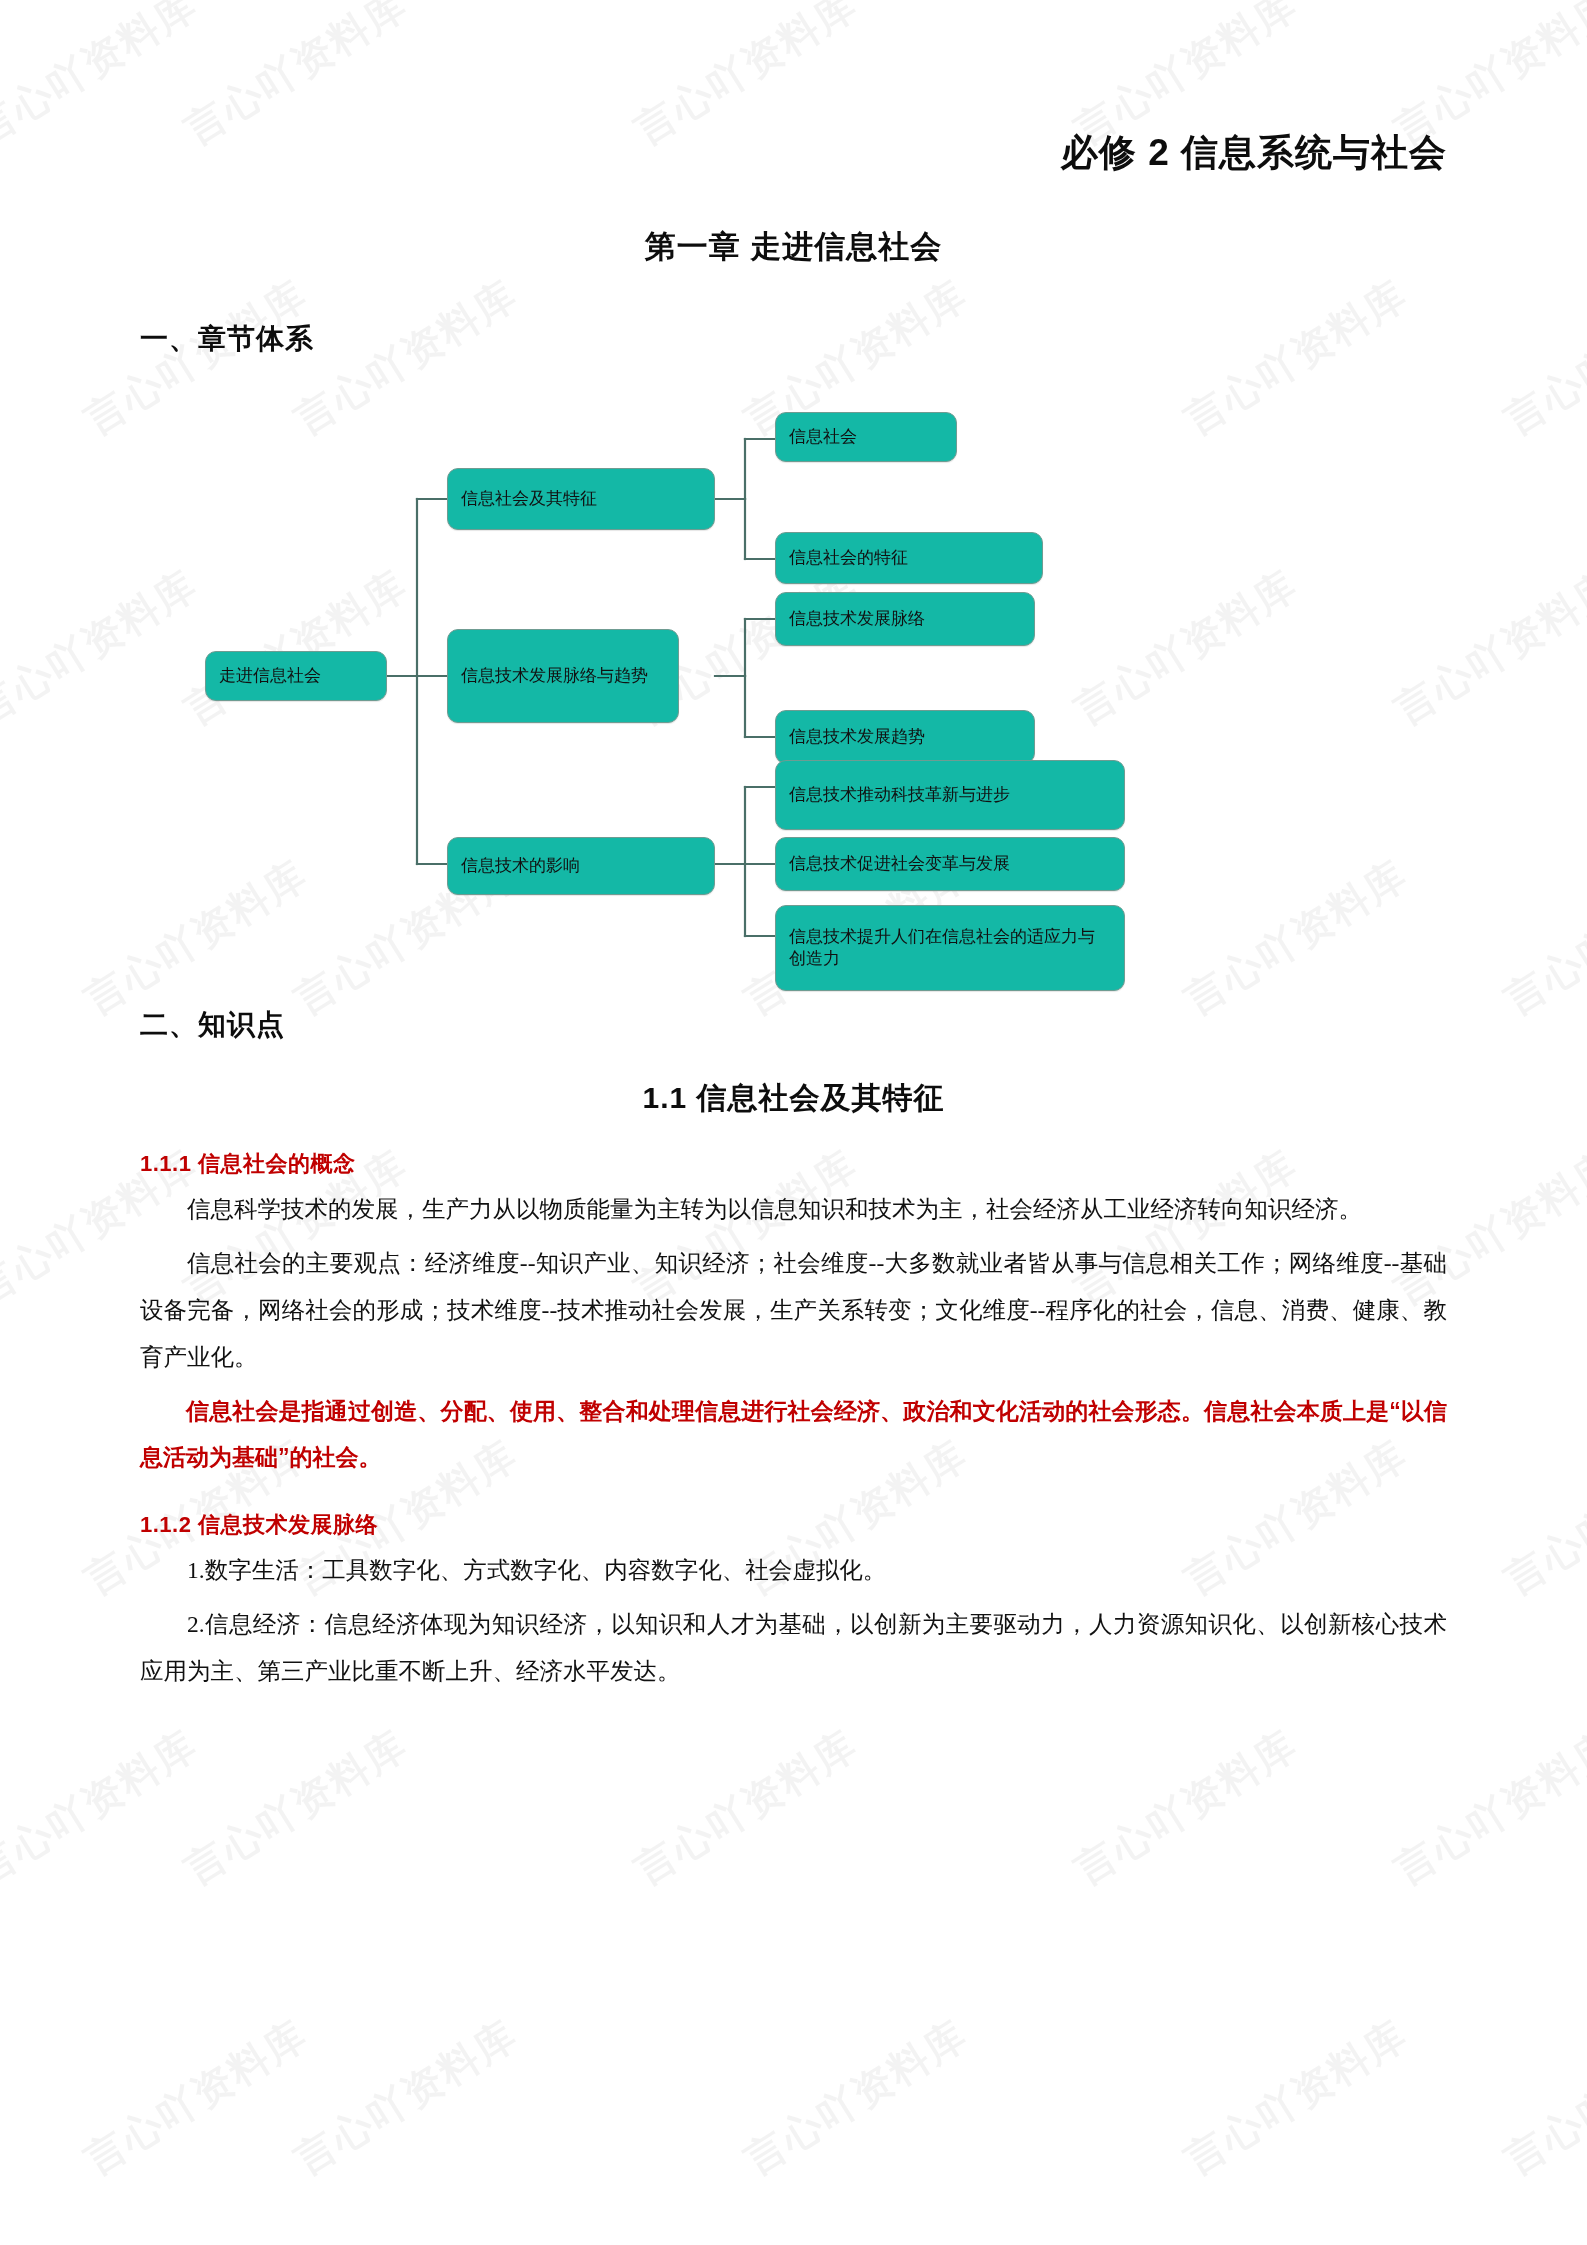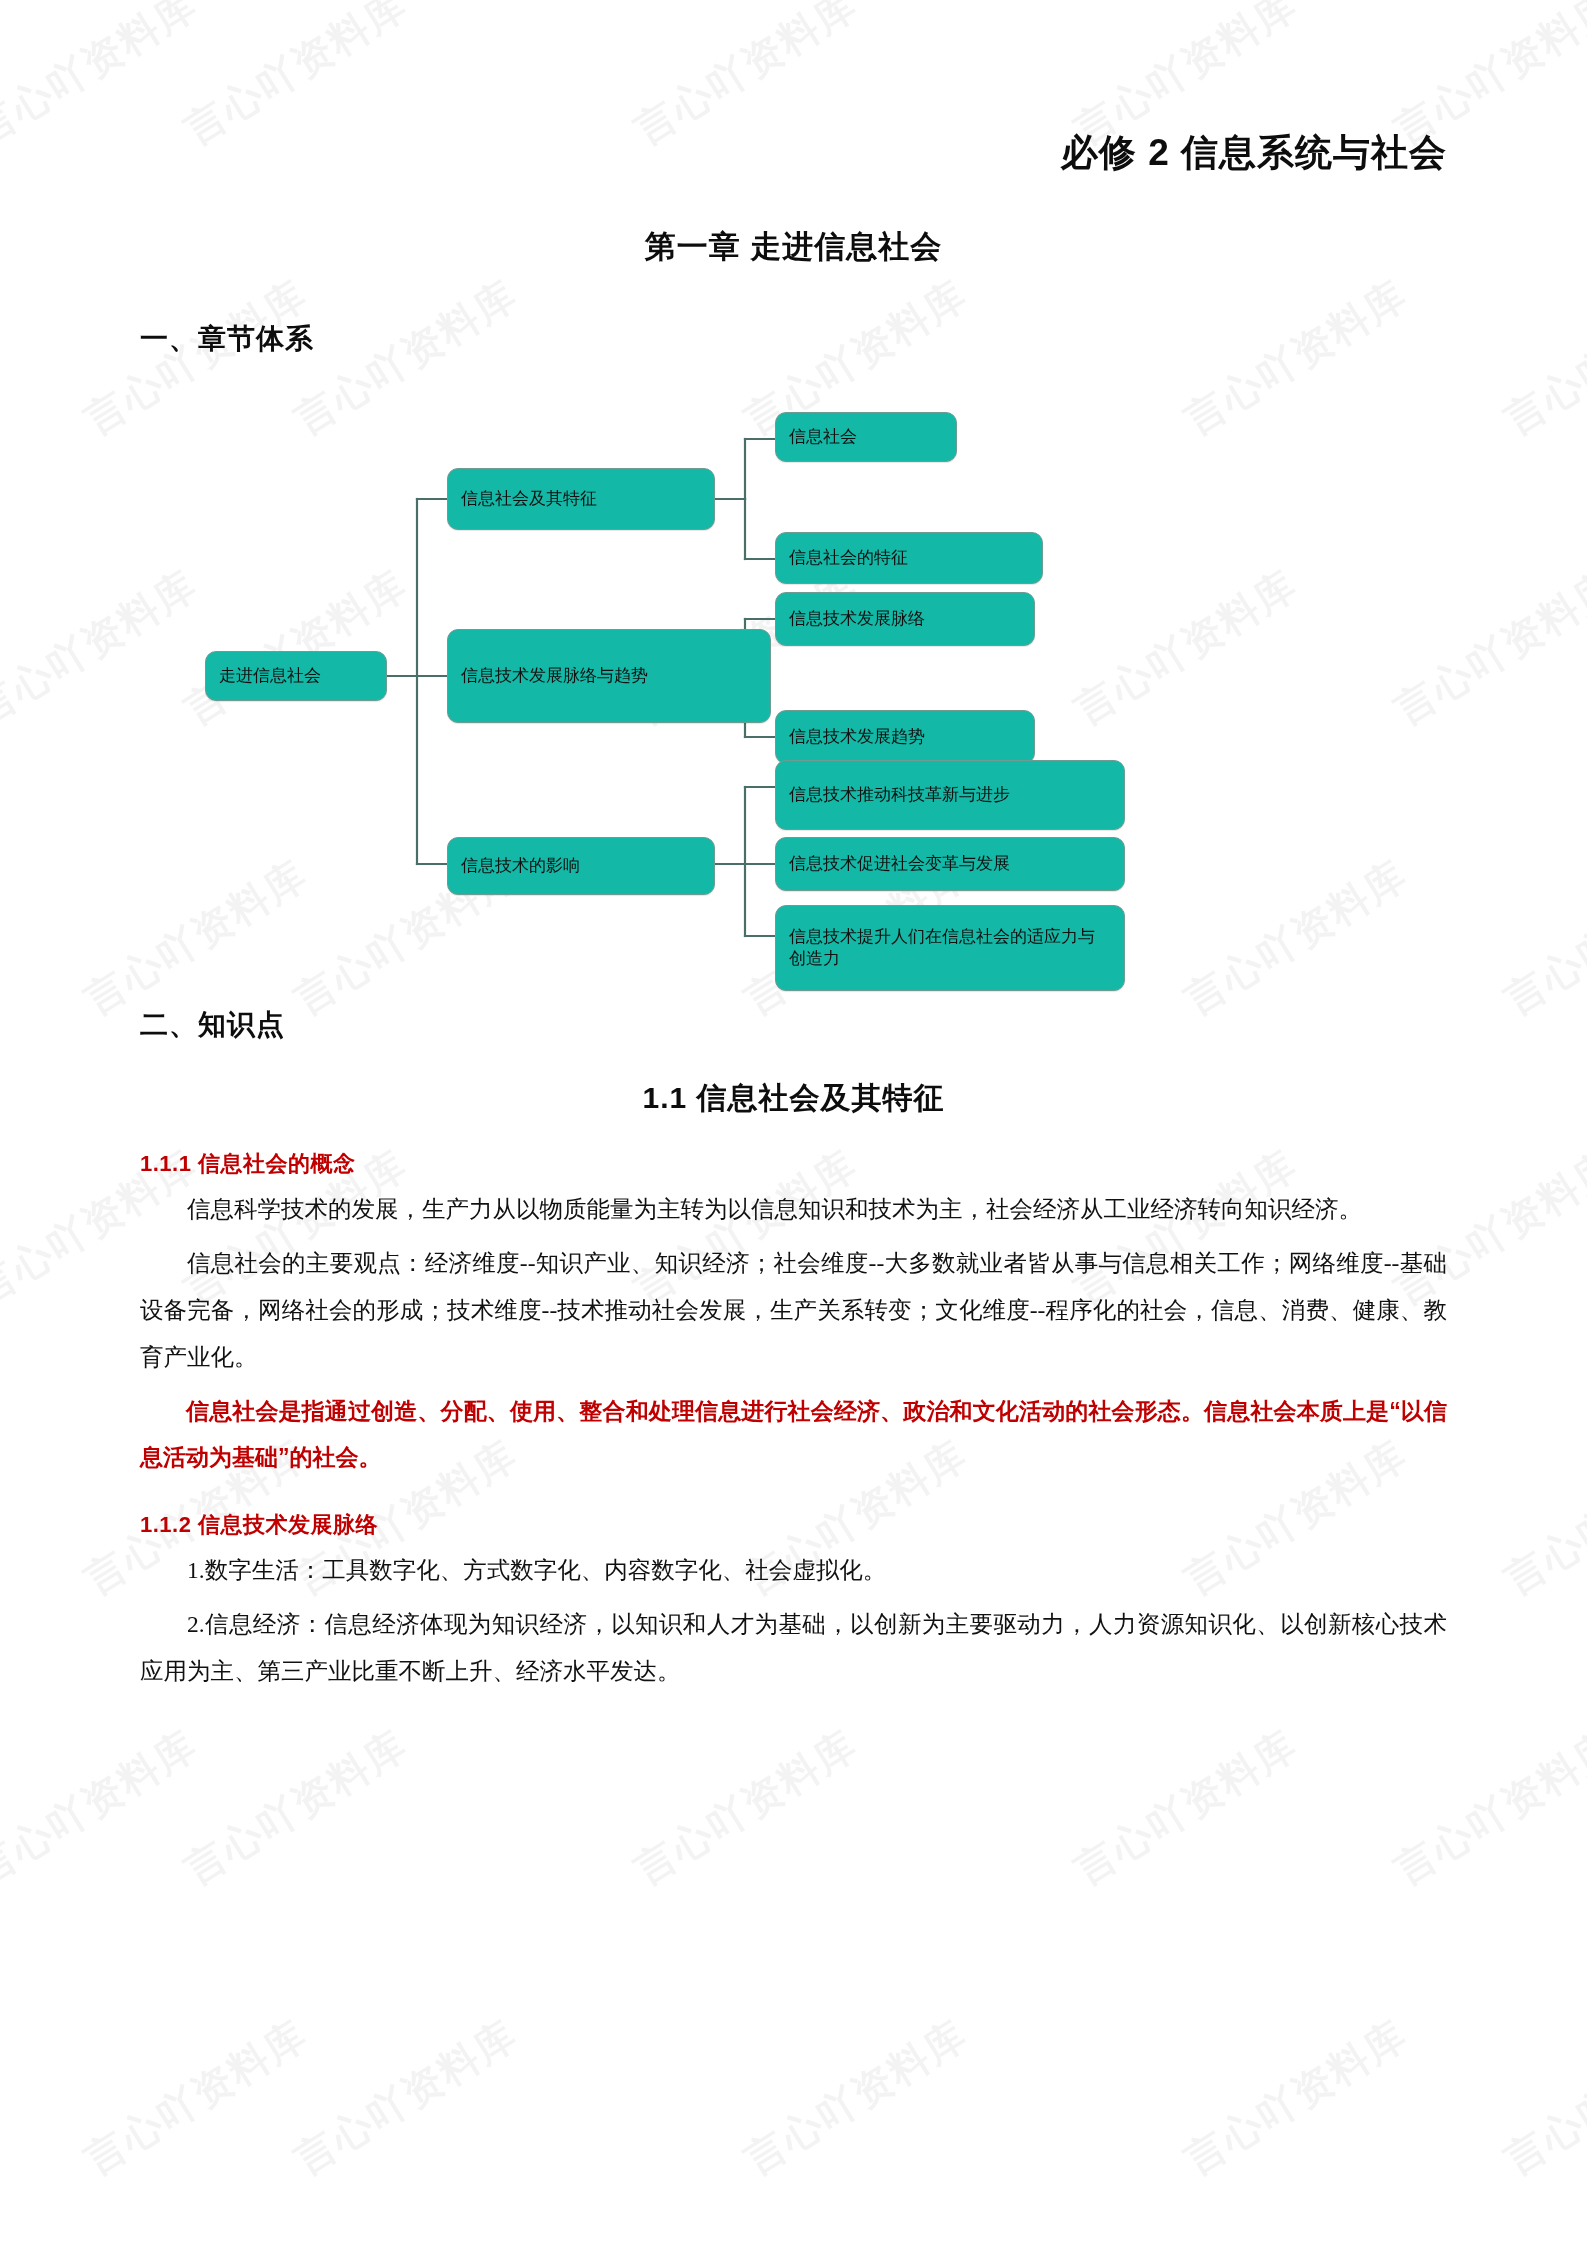--- a/index.html
+++ b/index.html
@@ -247,21 +247,21 @@
       </svg>
 
       <div class="mm-node" style="left:65px; top:267px; width:182px; height:50px;">
         <span>走进信息社会</span>
       </div>
 
       <div class="mm-node" style="left:307px; top:84px; width:268px; height:62px;">
         <span>信息社会及其特征</span>
       </div>
 
-      <div class="mm-node" style="left:307px; top:245px; width:324px; height:94px;">
+      <div class="mm-node" style="left:307px; top:245px; width:232px; height:94px;">
         <span>信息技术发展脉络与趋势</span>
       </div>
 
       <div class="mm-node" style="left:307px; top:453px; width:268px; height:58px;">
         <span>信息技术的影响</span>
       </div>
 
       <div class="mm-node" style="left:635px; top:28px; width:182px; height:50px;">
         <span>信息社会</span>
       </div>

